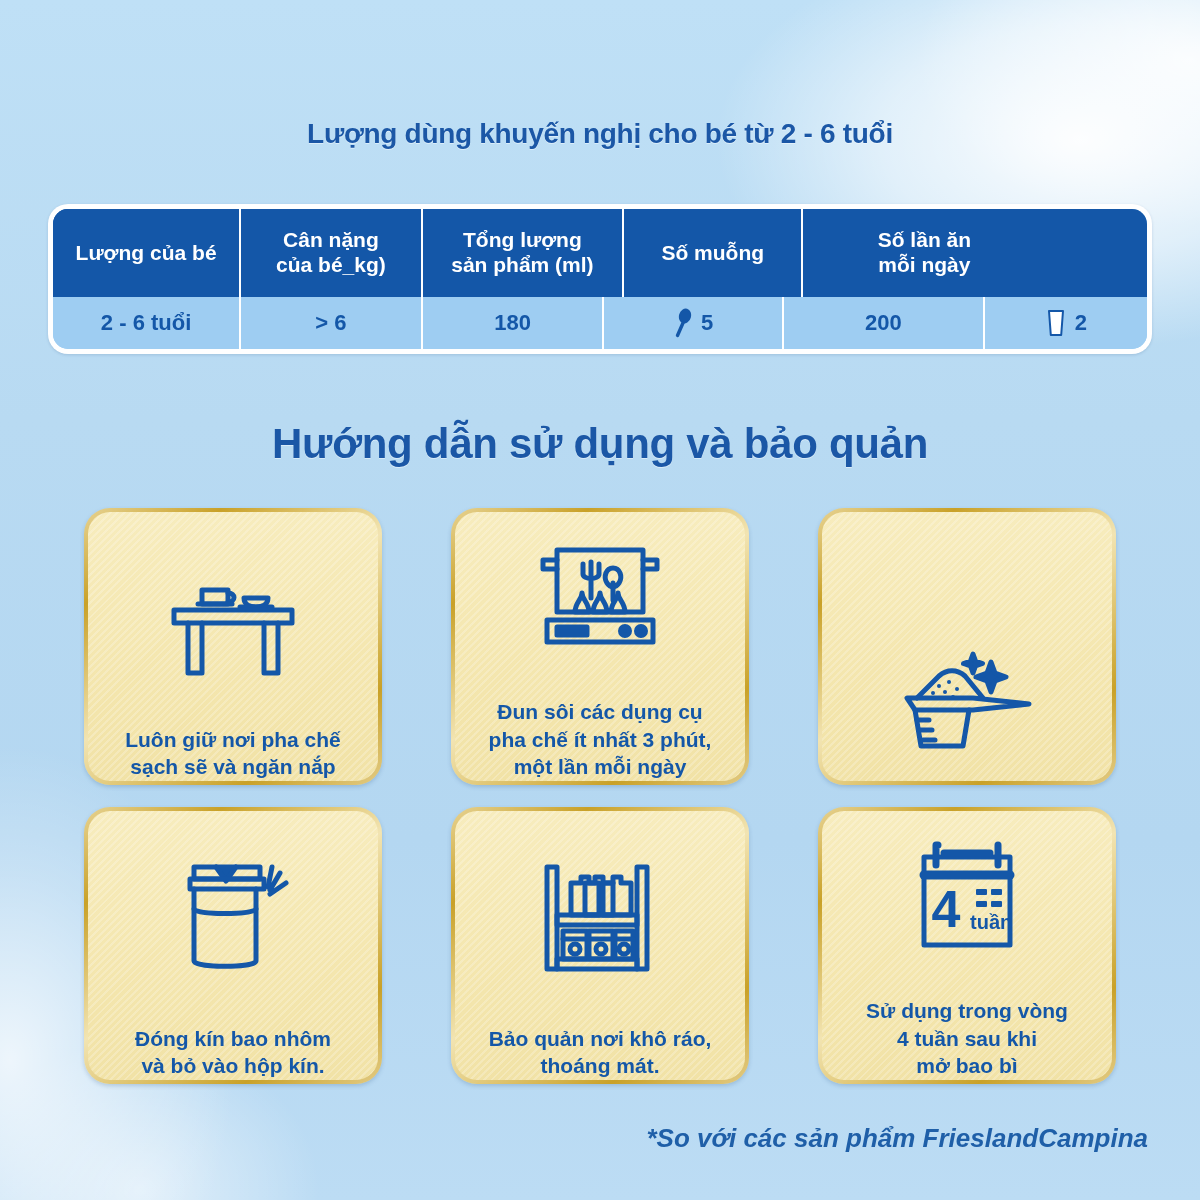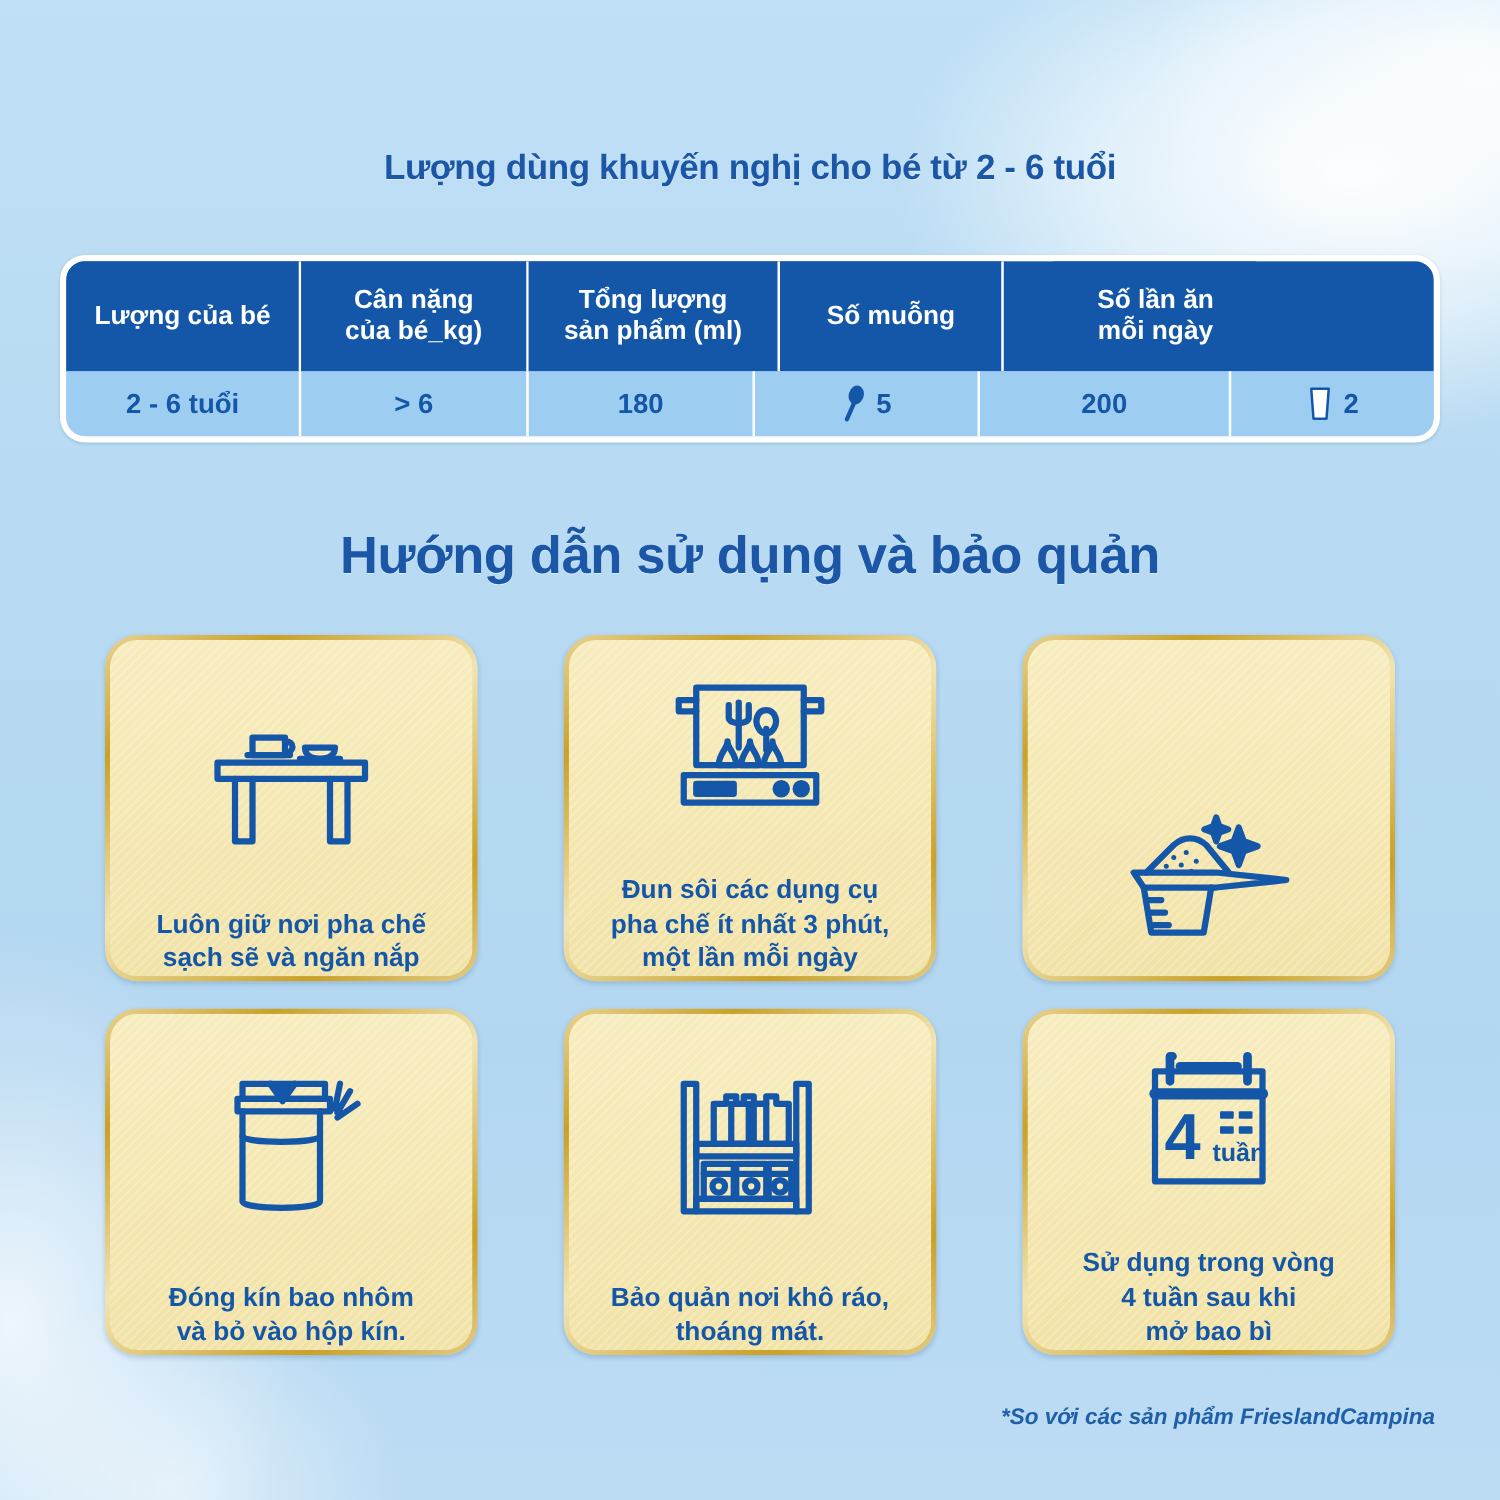--- a/index.html
+++ b/index.html
@@ -111,21 +111,21 @@
     line-height:1.32;
     text-align:center;
     padding:0 14px;
     white-space:pre-line;
   }
 
   
   #footnote{
     position:absolute;right:52px;top:1123px;
     color:#1f5fa8;
-    font-size:18px;
+    font-size:26px;
     font-style:italic;
     font-weight:bold;
     font-family:"Liberation Sans", sans-serif;
   }
 </style>
 </head>
 <body>
 
 <div class="stage">
 

